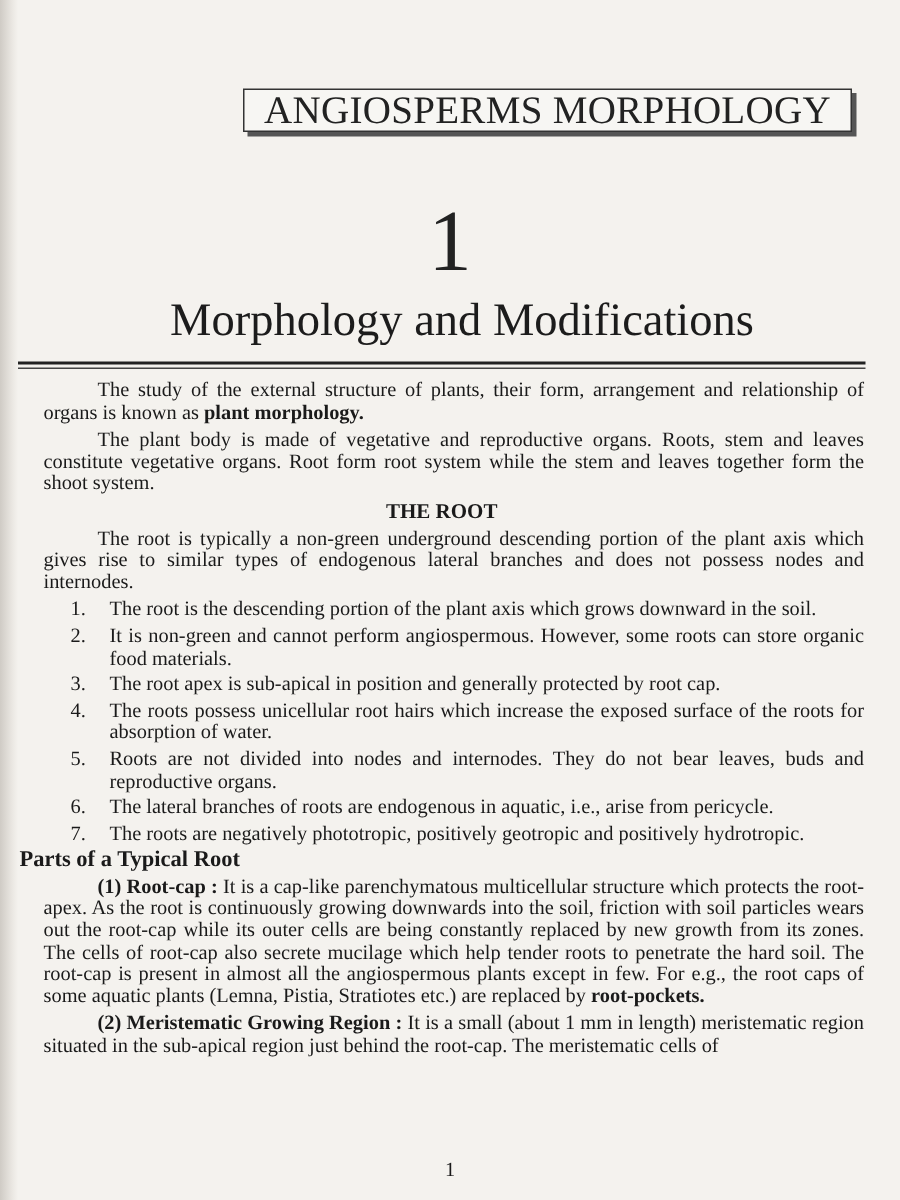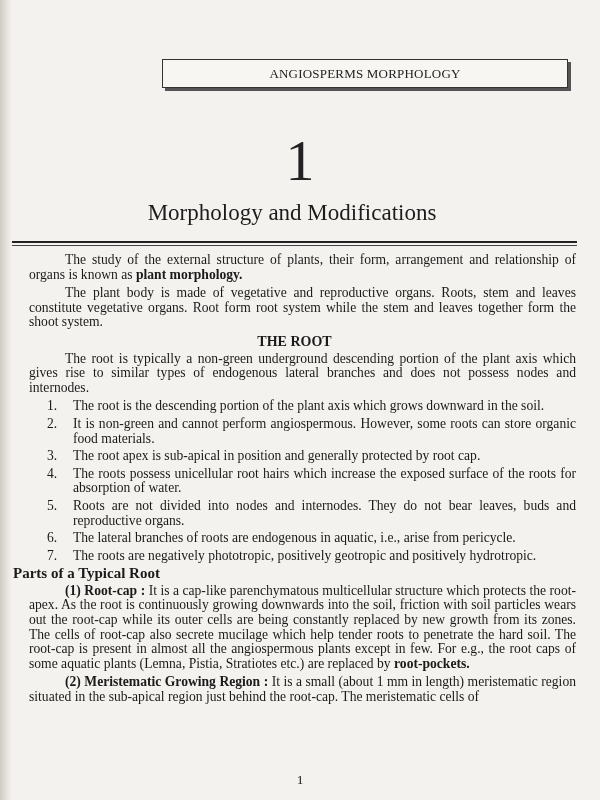--- a/index.html
+++ b/index.html
@@ -11,29 +11,29 @@
     position: relative;
   }
   .page-edge {
     position: absolute; left: 0; top: 0; width: 12px; height: 800px;
     background: linear-gradient(to right, #cfcbc5, #ebe8e3 70%, #f4f2ee);
   }
   .header-box {
     position: absolute; left: 162px; top: 59px; width: 404px; height: 27px;
     border: 1.5px solid #333; box-shadow: 3px 3px 0 #555;
     display: flex; align-items: center; justify-content: center;
-    font-size: 13px; letter-spacing: 0.2px; color: #222; background: #f7f6f3;
+    font-size: 26px; letter-spacing: 0.2px; color: #222; background: #f7f6f3;
   }
   .chapter-num {
     position: absolute; left: 0; width: 600px; top: 131px; text-align: center;
     font-size: 58px; line-height: 60px; color: #222;
   }
   .chapter-title {
     position: absolute; left: 0; width: 584px; top: 195px; text-align: center;
-    font-size: 23px; line-height: 36px; color: #1c1c1c;
+    font-size: 31px; line-height: 36px; color: #1c1c1c; padding-left: 16px;
   }
   .rule-thick { position: absolute; left: 12px; width: 565px; top: 241px; height: 2px; background: #222; }
   .rule-thin  { position: absolute; left: 12px; width: 565px; top: 245px; height: 1px; background: #444; }
 
   .content {
     position: absolute; left: 13px; top: 253px; width: 563px;
     font-size: 13.6px; line-height: 14.6px; text-align: justify;
   }
   p { margin: 0 0 4px 16px; }
   .indent { text-indent: 36px; }

